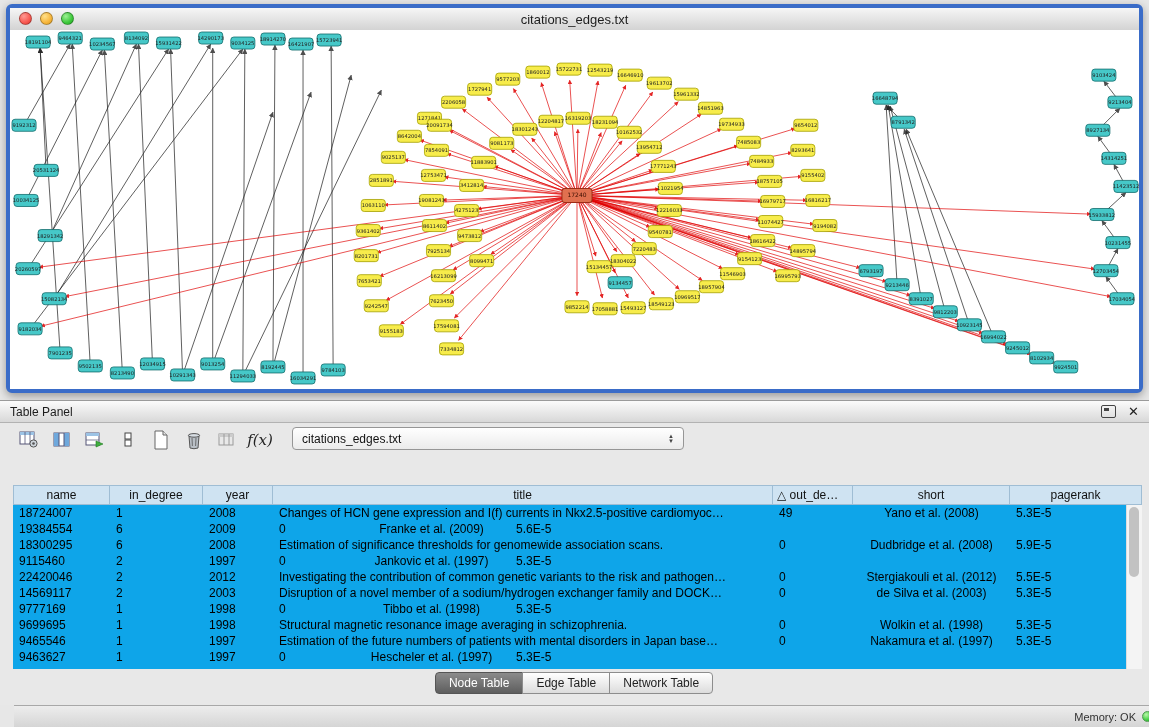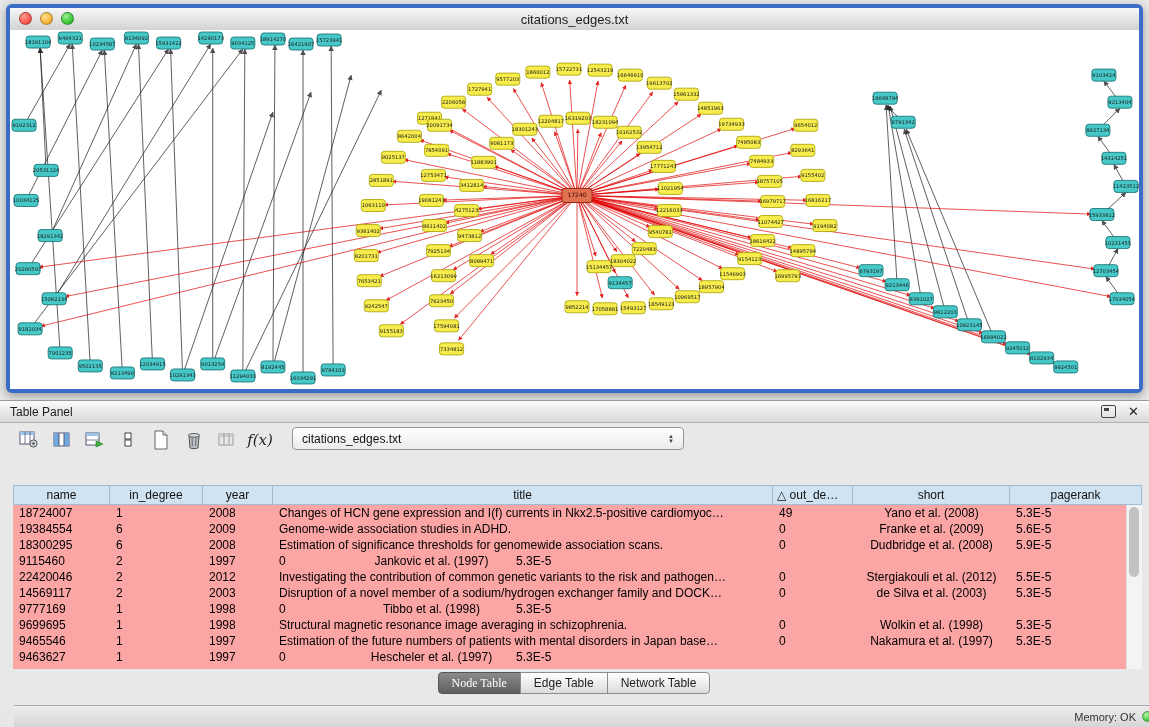--- a/index.html
+++ b/index.html
@@ -48,34 +48,34 @@
     font-size:12px;color:#111;box-sizing:border-box;box-shadow:inset 0 1px 0 rgba(255,255,255,.8);}
   .dd-arrows{margin-left:auto;display:flex;flex-direction:column;font-size:6px;line-height:5px;color:#444;}
 
   .table-wrap{position:absolute;top:62px;left:13px;right:7px;bottom:36px;background:#fff;}
   .hrow{display:flex;height:20px;align-items:center;}
   .th{height:20px;background:#cfe3f2;border-top:1px solid #9fbdd4;border-bottom:1px solid #9fbdd4;
     border-right:1px solid #9fbdd4;font-size:12px;display:flex;align-items:center;justify-content:center;
     box-sizing:border-box;color:#111;overflow:hidden;white-space:nowrap;}
   .hrow .th:first-child{border-left:1px solid #9fbdd4;}
   .th.c4{justify-content:flex-start;padding-left:4px;}
-  .tbody{position:absolute;top:20px;left:0;right:15px;bottom:0;overflow:hidden;background:#fca5a5;}
+  .tbody{position:absolute;top:20px;left:0;right:15px;bottom:0;overflow:hidden;background:#0ea5e9;}
   .trow{display:flex;height:16px;font-size:12px;color:#000;}
   .td{padding:0 6px;display:flex;align-items:center;overflow:hidden;white-space:nowrap;box-sizing:border-box;}
   .td.c5{justify-content:center;}
   .c0{width:97px;}.c1{width:93px;}.c2{width:70px;}.c3{width:500px;}.c4{width:80px;}.c5{width:157px;}.c6{flex:1;}
   .vscroll{position:absolute;top:20px;right:0;bottom:0;width:15px;background:#f4f4f4;border-left:1px solid #ddd;}
   .vthumb{position:absolute;top:2px;left:2px;width:10px;height:70px;border-radius:6px;background:#c2c2c2;}
 
   .tabs{position:absolute;bottom:11px;left:0;right:0;display:flex;justify-content:center;}
   .tab{height:22px;padding:0 13px;font-size:12px;display:flex;align-items:center;
     border:1px solid #8d8d8d;background:linear-gradient(#ffffff,#dcdcdc);color:#222;margin-left:-1px;box-sizing:border-box;}
   .tab:first-child{border-radius:4px 0 0 4px;}
   .tab:last-child{border-radius:0 4px 4px 0;}
-  .tab.active{background:linear-gradient(#8b8b8b,#5e5e5e);color:#fff;border-color:#555;font-family:Liberation Serif, serif;}
+  .tab.active{background:linear-gradient(#8b8b8b,#5e5e5e);color:#fff;border-color:#555;}
 
   .statusbar{position:absolute;left:14px;bottom:0;width:1149px;height:22px;
     background:linear-gradient(#ededed,#d5d5d5);border-top:1px solid #a8a8a8;
     display:flex;align-items:center;justify-content:flex-end;padding:0 10px;
     font-size:11px;color:#333;box-sizing:border-box;}
   .memory-chip{display:flex;align-items:center;gap:6px;}
   .dot{width:11px;height:11px;border-radius:50%;border:1px solid #4f9a4f;box-sizing:border-box;
     background:radial-gradient(circle at 35% 30%,#b9f5a9,#4ed34e 55%,#1f9e1f);}
 </style>
 </head>
@@ -804,21 +804,20 @@
               <div class="td c2">2008</div>
               <div class="td c3">Changes of HCN gene expression and I(f) currents in Nkx2.5-positive cardiomyoc…</div>
               <div class="td c4">49</div>
               <div class="td c5">Yano et al. (2008)</div>
               <div class="td c6">5.3E-5</div>
             </div>
             <div class="trow">
               <div class="td c0">19384554</div>
               <div class="td c1">6</div>
               <div class="td c2">2009</div>
-              <div class="td c3">Genome-wide association studies in ADHD.</div>
               <div class="td c4">0</div>
               <div class="td c5">Franke et al. (2009)</div>
               <div class="td c6">5.6E-5</div>
             </div>
             <div class="trow">
               <div class="td c0">18300295</div>
               <div class="td c1">6</div>
               <div class="td c2">2008</div>
               <div class="td c3">Estimation of significance thresholds for genomewide association scans.</div>
               <div class="td c4">0</div>

